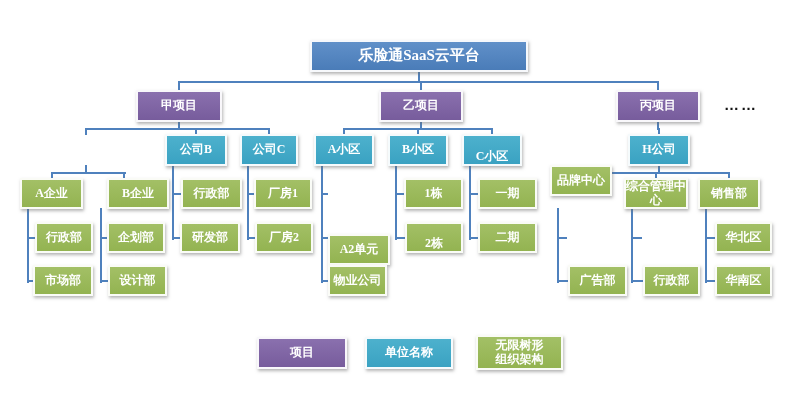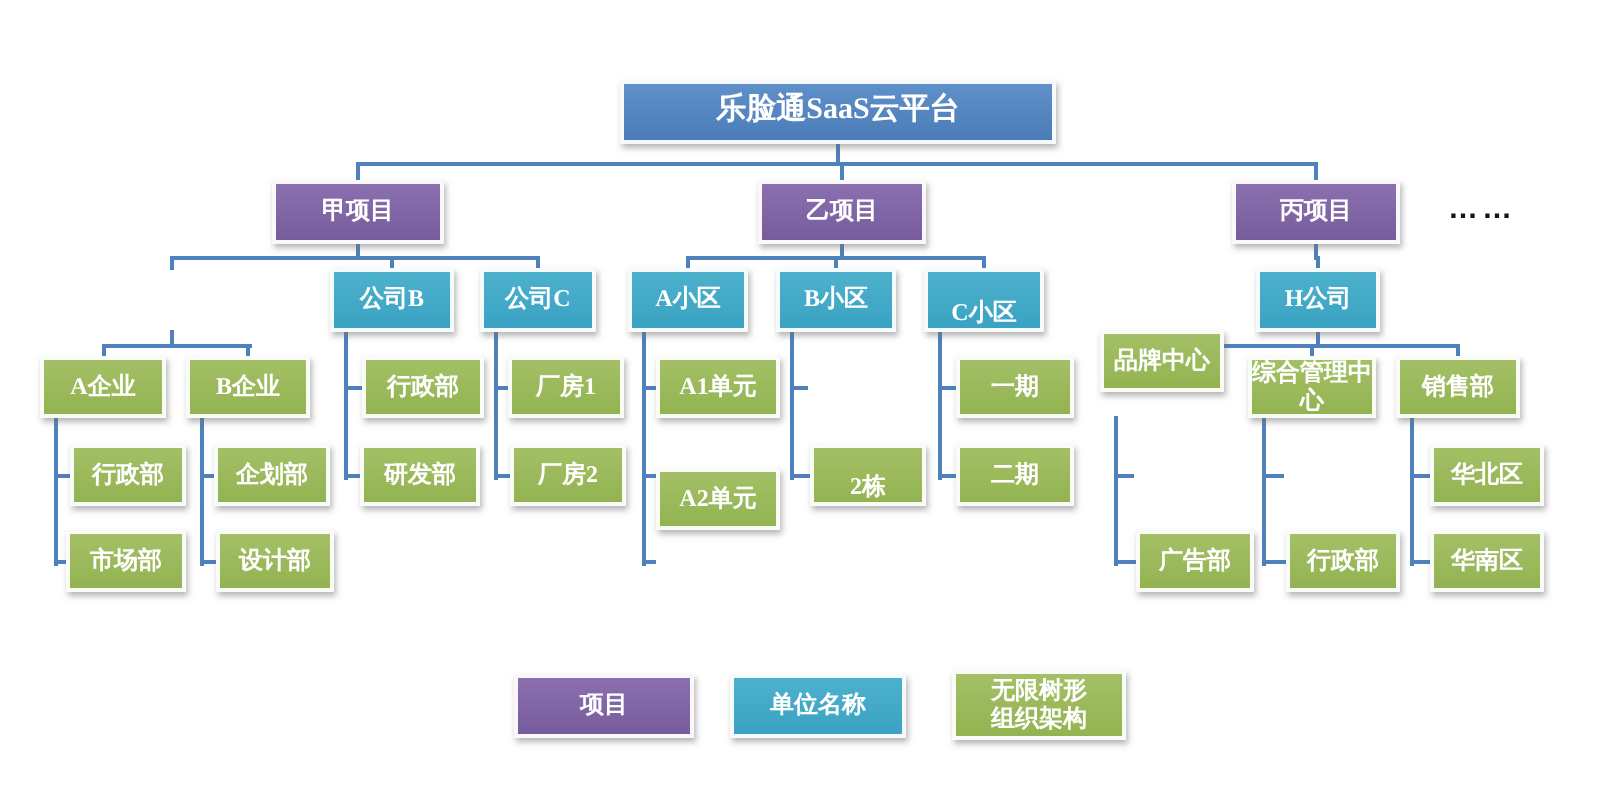--- a/index.html
+++ b/index.html
@@ -54,31 +54,31 @@
     </div>
     <div class="node c-teal" style="left: 462px; top: 134px; width: 60px; height: 32px; align-items: flex-end;">
       <span>C小区</span>
     </div>
     <div class="node c-teal" style="left: 628px; top: 134px; width: 62px; height: 32px;">
       <span>H公司</span>
     </div>
     <div class="node c-green" style="left: 20px; top: 178px; width: 63px; height: 31px;">
       <span>A企业</span>
     </div>
-    <div class="node c-green" style="left: 93px; top: 178px; width: 62px; height: 31px;">
+    <div class="node c-green" style="left: 107px; top: 178px; width: 62px; height: 31px;">
       <span>B企业</span>
     </div>
     <div class="node c-green" style="left: 181px; top: 178px; width: 61px; height: 31px;">
       <span>行政部</span>
     </div>
     <div class="node c-green" style="left: 254px; top: 178px; width: 58px; height: 31px;">
       <span>厂房1</span>
     </div>
-    <div class="node c-green" style="left: 328px; top: 178px; width: 62px; height: 31px;">
-      <span>A1单元</span>
+    <div class="node c-green" style="left: 404px; top: 178px; width: 59px; height: 31px;">
+      <span>1栋</span>
     </div>
     <div class="node c-green" style="left: 478px; top: 178px; width: 59px; height: 31px;">
       <span>一期</span>
     </div>
     <div class="node c-green" style="left: 550px; top: 165px; width: 62px; height: 31px;">
       <span>品牌中心</span>
     </div>
     <div class="node c-green" style="left: 624px; top: 178px; width: 64px; height: 31px;">
       <span>综合管理中心</span>
     </div>
@@ -107,20 +107,23 @@
       <span>二期</span>
     </div>
     <div class="node c-green" style="left: 715px; top: 222px; width: 57px; height: 31px;">
       <span>华北区</span>
     </div>
     <div class="node c-green" style="left: 33px; top: 265px; width: 60px; height: 31px;">
       <span>市场部</span>
     </div>
     <div class="node c-green" style="left: 108px; top: 265px; width: 59px; height: 31px;">
       <span>设计部</span>
+    </div>
+    <div class="node c-green" style="left: 328px; top: 265px; width: 59px; height: 31px;">
+      <span>物业公司</span>
     </div>
     <div class="node c-green" style="left: 568px; top: 265px; width: 59px; height: 31px;">
       <span>广告部</span>
     </div>
     <div class="node c-green" style="left: 643px; top: 265px; width: 57px; height: 31px;">
       <span>行政部</span>
     </div>
     <div class="node c-green" style="left: 715px; top: 265px; width: 57px; height: 31px;">
       <span>华南区</span>
     </div>

